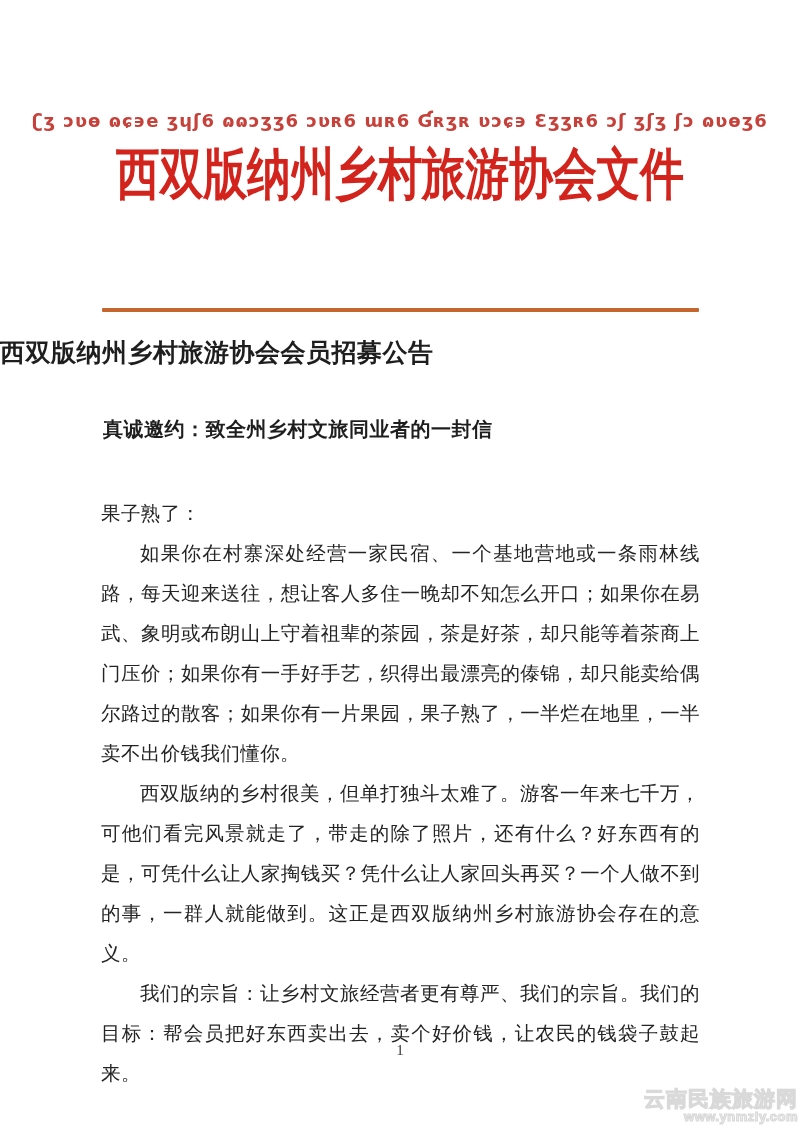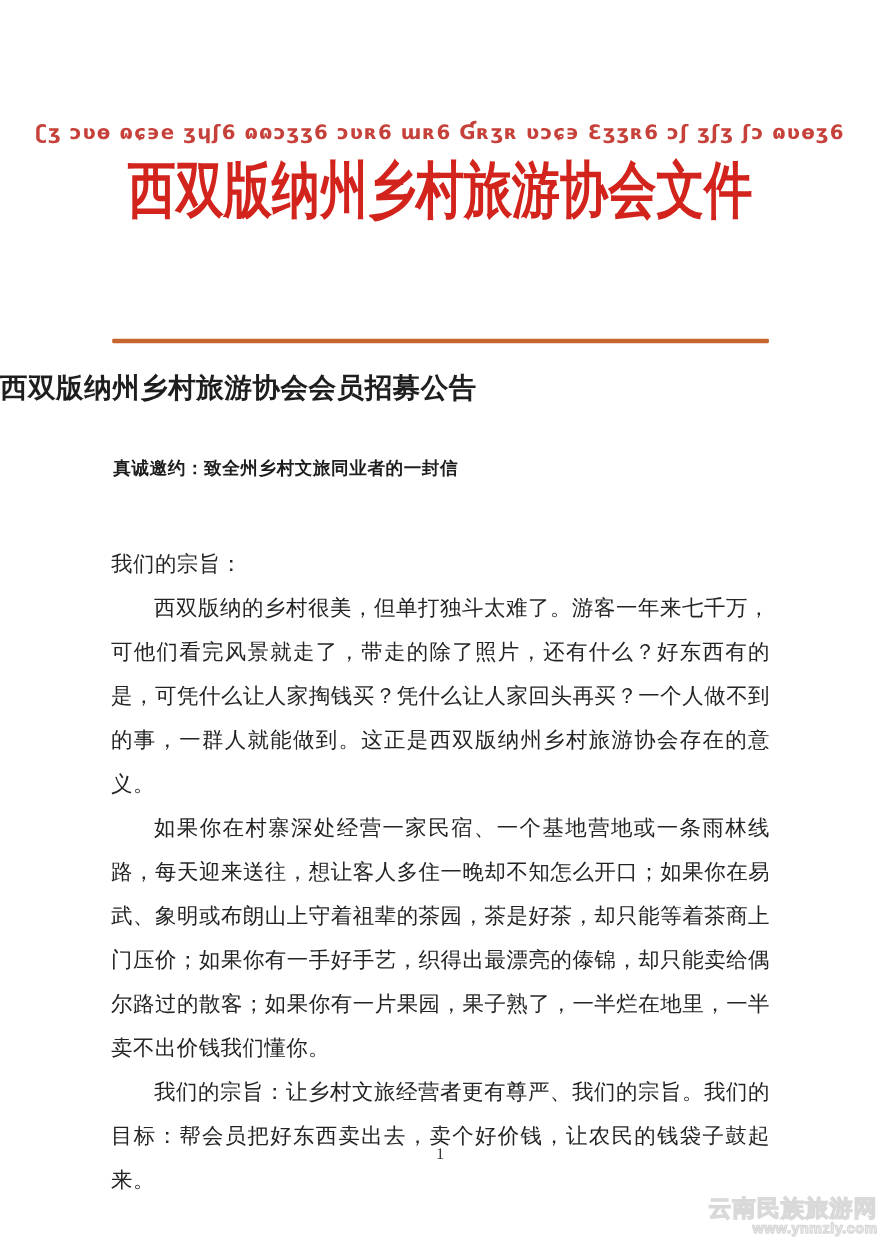--- a/index.html
+++ b/index.html
@@ -40,21 +40,21 @@
   }
   
   .doc-title {
     position:absolute; top:336px; left:0; width:100%;
     font-size:25px; font-weight:bold;
     color:#1e1e1e;
     letter-spacing:0.5px;
   }
   .subtitle {
     position:absolute; top:416px; left:103px;
-    font-size:16px; font-weight:600;
+    font-size:20px; font-weight:600;
     color:#1e1e1e;
     letter-spacing:0.5px;
     text-align:center;
   }
   .content {
     position:absolute; top:494px; left:101px;
     width:599px;
     font-size:19.5px;
     line-height:40px;
     text-align:justify;
@@ -93,23 +93,23 @@
 
   <div class="red-title">西双版纳州乡村旅游协会文件</div>
 
   <div class="rule"></div>
 
   <div class="doc-title">西双版纳州乡村旅游协会会员招募公告</div>
 
   <div class="subtitle">真诚邀约：致全州乡村文旅同业者的一封信</div>
 
   <div class="content">
-    <p class="salutation">我们的宗旨：</p>
+    <p class="salutation">果子熟了：</p>
+    <p class="para">如果你在村寨深处经营一家民宿、一个基地营地或一条雨林线路，每天迎来送往，想让客人多住一晚却不知怎么开口；如果你在易武、象明或布朗山上守着祖辈的茶园，茶是好茶，却只能等着茶商上门压价；如果你有一手好手艺，织得出最漂亮的傣锦，却只能卖给偶尔路过的散客；如果你有一片果园，果子熟了，一半烂在地里，一半卖不出价钱我们懂你。</p>
     <p class="para">西双版纳的乡村很美，但单打独斗太难了。游客一年来七千万，可他们看完风景就走了，带走的除了照片，还有什么？好东西有的是，可凭什么让人家掏钱买？凭什么让人家回头再买？一个人做不到的事，一群人就能做到。这正是西双版纳州乡村旅游协会存在的意义。</p>
-    <p class="para">如果你在村寨深处经营一家民宿、一个基地营地或一条雨林线路，每天迎来送往，想让客人多住一晚却不知怎么开口；如果你在易武、象明或布朗山上守着祖辈的茶园，茶是好茶，却只能等着茶商上门压价；如果你有一手好手艺，织得出最漂亮的傣锦，却只能卖给偶尔路过的散客；如果你有一片果园，果子熟了，一半烂在地里，一半卖不出价钱我们懂你。</p>
     <p class="para">我们的宗旨：让乡村文旅经营者更有尊严、我们的宗旨。我们的目标：帮会员把好东西卖出去，卖个好价钱，让农民的钱袋子鼓起来。</p>
   </div>
 
   <div class="page-number">1</div>
 
   <div class="watermark">
     <div class="wm-line1">云南民族旅游网</div>
     <div class="wm-line2">www.ynmzly.com</div>
   </div>
 

